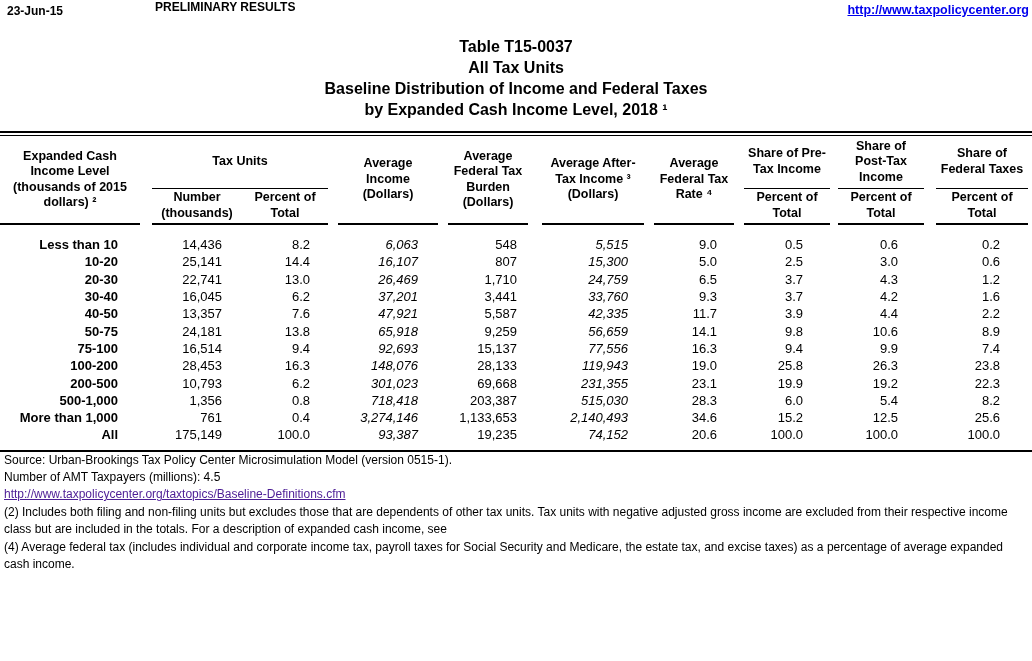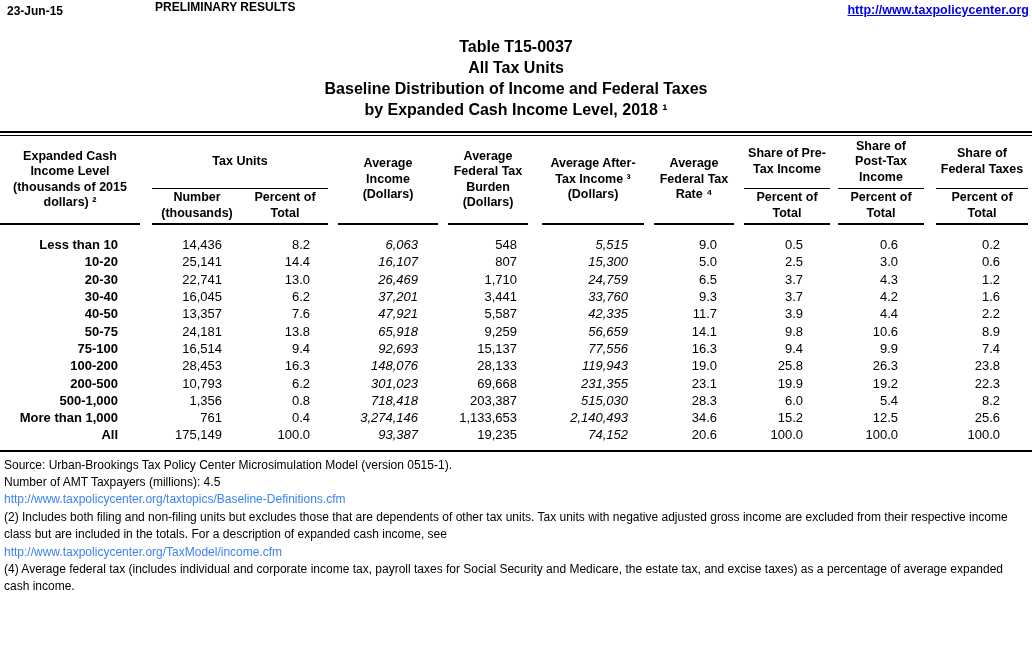--- a/index.html
+++ b/index.html
@@ -32,23 +32,23 @@
   td { font-size:13px; text-align:right; white-space:nowrap; vertical-align:middle; }
   tr.spacer { height:12px; }
   tbody tr { height:17.3px; }
   td.c1 { font-weight:700; padding-right:22px; }
   td.v0 { padding-right:20px; } td.v1 { padding-right:18px; }
   td.v2 { padding-right:20px;font-style:italic; } td.v3 { padding-right:11px; }
   td.v4 { padding-right:16px;font-style:italic; } td.v5 { padding-right:17px; }
   td.v6 { padding-right:27px; } td.v7 { padding-right:26px; }
   td.v8 { padding-right:28px; }
   
-  .notes { margin-top:5px; padding:0 4px; font-size:12px; line-height:17.4px; }
+  .notes { padding:0 4px; font-size:12px; line-height:17.4px; }
   .notes p { margin:0; }
-  .notes a { color:#3b82f6; cursor:pointer; }
+  .notes a { color:#4c1d95; text-decoration:underline; cursor:pointer; }
 </style>
 </head>
 <body>
 
 <div class="page">
 
   <div class="topbar">
     <span class="date">23-Jun-15</span>
     <span class="status">PRELIMINARY RESULTS</span>
     <a class="site-link">http://www.taxpolicycenter.org</a>
@@ -373,17 +373,16 @@
       </tbody>
   </table>
 
   <div class="rule-bottom"></div>
 
   <div class="notes">
     <p>Source: Urban-Brookings Tax Policy Center Microsimulation Model (version 0515-1).</p>
     <p>Number of AMT Taxpayers (millions): 4.5</p>
     <p><a>http://www.taxpolicycenter.org/taxtopics/Baseline-Definitions.cfm</a></p>
     <p>(2) Includes both filing and non-filing units but excludes those that are dependents of other tax units. Tax units with negative adjusted gross income are excluded from their respective income class but are included in the totals. For a description of expanded cash income, see</p>
-    <p><a>http://www.taxpolicycenter.org/TaxModel/income.cfm</a></p>
     <p>(4) Average federal tax (includes individual and corporate income tax, payroll taxes for Social Security and Medicare, the estate tax, and excise taxes) as a percentage of average expanded cash income.</p>
   </div>
 
 </div>
 
 </body></html>

